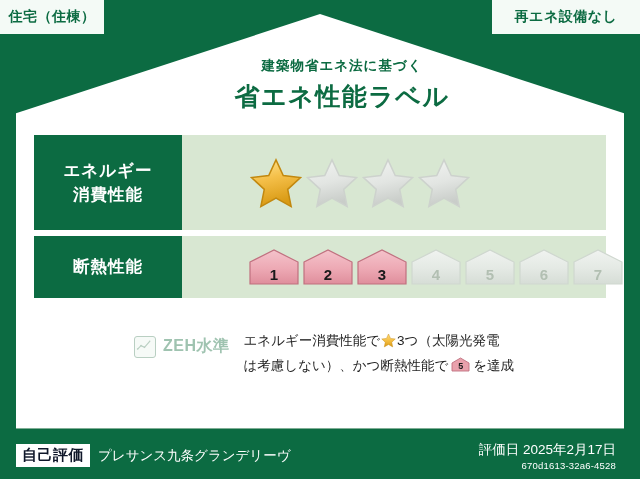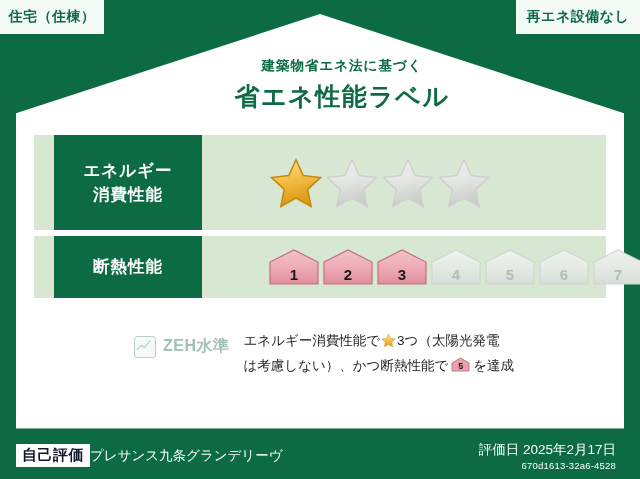--- a/index.html
+++ b/index.html
@@ -28,21 +28,21 @@
     position: absolute;
     top: 0;
     background: #f4faf6;
     color: #0c6b42;
     font-weight: 700;
     font-size: 14px;
     letter-spacing: .5px;
     display: flex; align-items: center; justify-content: center;
   }
   .tag-left  { left: 0;  width: 104px; height: 34px; }
-  .tag-right { right: 0; width: 124px; height: 34px; }
+  .tag-right { right: 0; width: 148px; height: 34px; }
 
   
   .title-wrap {
     position: absolute; left: 0; right: 0; top: 57px;
     text-align: center;
     padding-left: 44px;
   }
   .title-sub {
     color: #0c6b42;
     font-size: 13.5px;
@@ -57,21 +57,20 @@
     margin-top: 5px;
   }
 
   
   .rows { position: absolute; left: 34px; top: 135px; width: 572px; }
   .row {
     display: flex;
     align-items: stretch;
     background: #d8e7d2;
     margin-bottom: 6px;
-    padding-left: 20px;
   }
   .row-label {
     flex: 0 0 148px;
     background: #0c6b42;
     color: #ffffff;
     font-size: 16.5px;
     font-weight: 700;
     letter-spacing: 1px;
     display: flex; flex-direction: column;
     align-items: center; justify-content: center;
@@ -161,21 +160,21 @@
     background: #ffffff;
     color: #0f172a;
     font-size: 15px; font-weight: 700;
     padding: 2px 6px;
     letter-spacing: .5px;
     white-space: nowrap;
   }
   .prop-name {
     color: #ffffff;
     font-size: 13.5px;
-    margin-left: 0;
+    margin-left: 8px;
     white-space: nowrap;
   }
   .footer-right {
     margin-left: auto; margin-right: 24px;
     text-align: right;
     color: #ffffff;
   }
   .eval-date { font-size: 13.5px; white-space: nowrap; }
   .eval-id   { font-size: 9.5px; margin-top: 1px; letter-spacing: .2px; white-space: nowrap; }
 </style>

